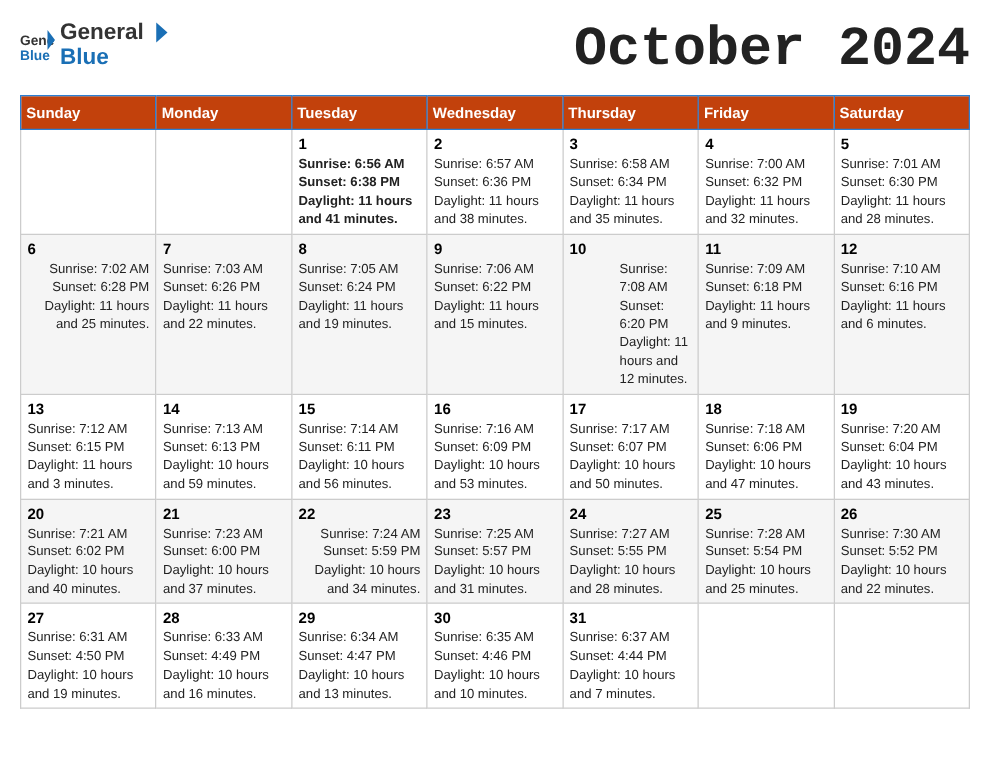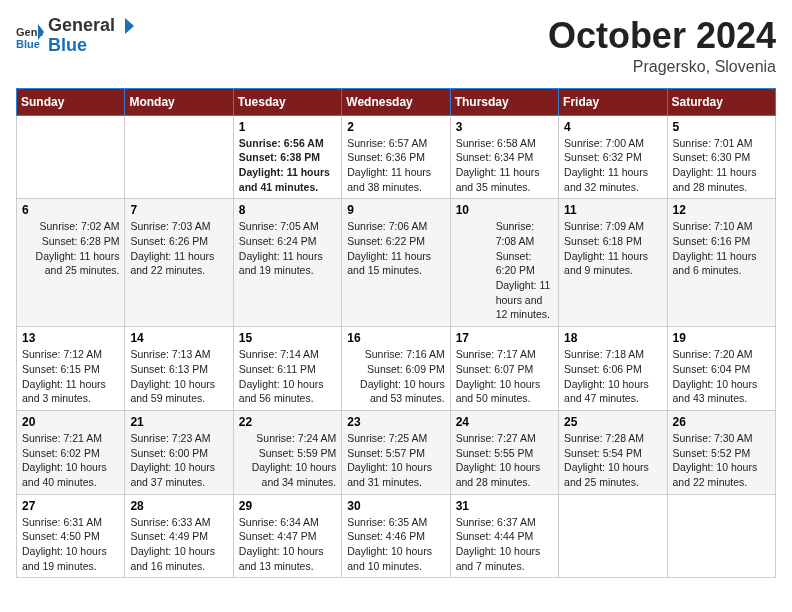--- a/index.html
+++ b/index.html
@@ -34,37 +34,38 @@
       line-height: 1.1;
     }
     .logo-icon {
       width: 28px;
       height: 28px;
     }
     .title-block {
       text-align: right;
     }
     .month-title {
-      font-size: 36px;
+      font-size: 44px;
       font-weight: bold;
       color: #222;
       line-height: 1.1;
+      font-family: Liberation Mono, monospace;
     }
     .subtitle {
       font-size: 16px;
       color: #444;
       margin-top: 2px;
     }
     .calendar {
       width: 100%;
       border-collapse: collapse;
       font-size: 11px;
     }
     .calendar th {
-      background-color: #7f1d1d;
+      background-color: #c2410c;
       color: #fff;
       padding: 6px 4px;
       text-align: left;
       font-size: 12px;
       font-weight: bold;
       border: 1px solid #2b7fd4;
     }
     .calendar td {
       border: 1px solid #ccc;
       padding: 4px 5px;
@@ -108,21 +109,20 @@
           <polygon points="8,1 17,9 8,17" fill="#1a6fb5"></polygon>
         </svg>
       </div>
       <div>
         <span class="logo-text-blue">Blue</span>
       </div>
     </div>
   </div>
   <div class="title-block">
     <div class="month-title">October 2024</div>
-    <div class="subtitle">Pragersko, Slovenia</div>
   </div>
 </div>
 
 <table class="calendar">
   <thead>
     <tr>
     <th>Sunday</th>
         <th>Monday</th>
         <th>Tuesday</th>
         <th>Wednesday</th>
@@ -224,21 +224,21 @@
 Daylight: 10 hours and 59 minutes.</div>
         </td>
         <td>
           <span class="day-num">15</span>
           <div class="cell-info" style="white-space: pre-line;">Sunrise: 7:14 AM
 Sunset: 6:11 PM
 Daylight: 10 hours and 56 minutes.</div>
         </td>
         <td>
           <span class="day-num">16</span>
-          <div class="cell-info" style="white-space: pre-line; text-align: right;">Sunrise: 7:16 AM
+          <div class="cell-info" style="white-space: pre-line;">Sunrise: 7:16 AM
 Sunset: 6:09 PM
 Daylight: 10 hours and 53 minutes.</div>
         </td>
         <td>
           <span class="day-num">17</span>
           <div class="cell-info" style="white-space: pre-line;">Sunrise: 7:17 AM
 Sunset: 6:07 PM
 Daylight: 10 hours and 50 minutes.</div>
         </td>
         <td>

